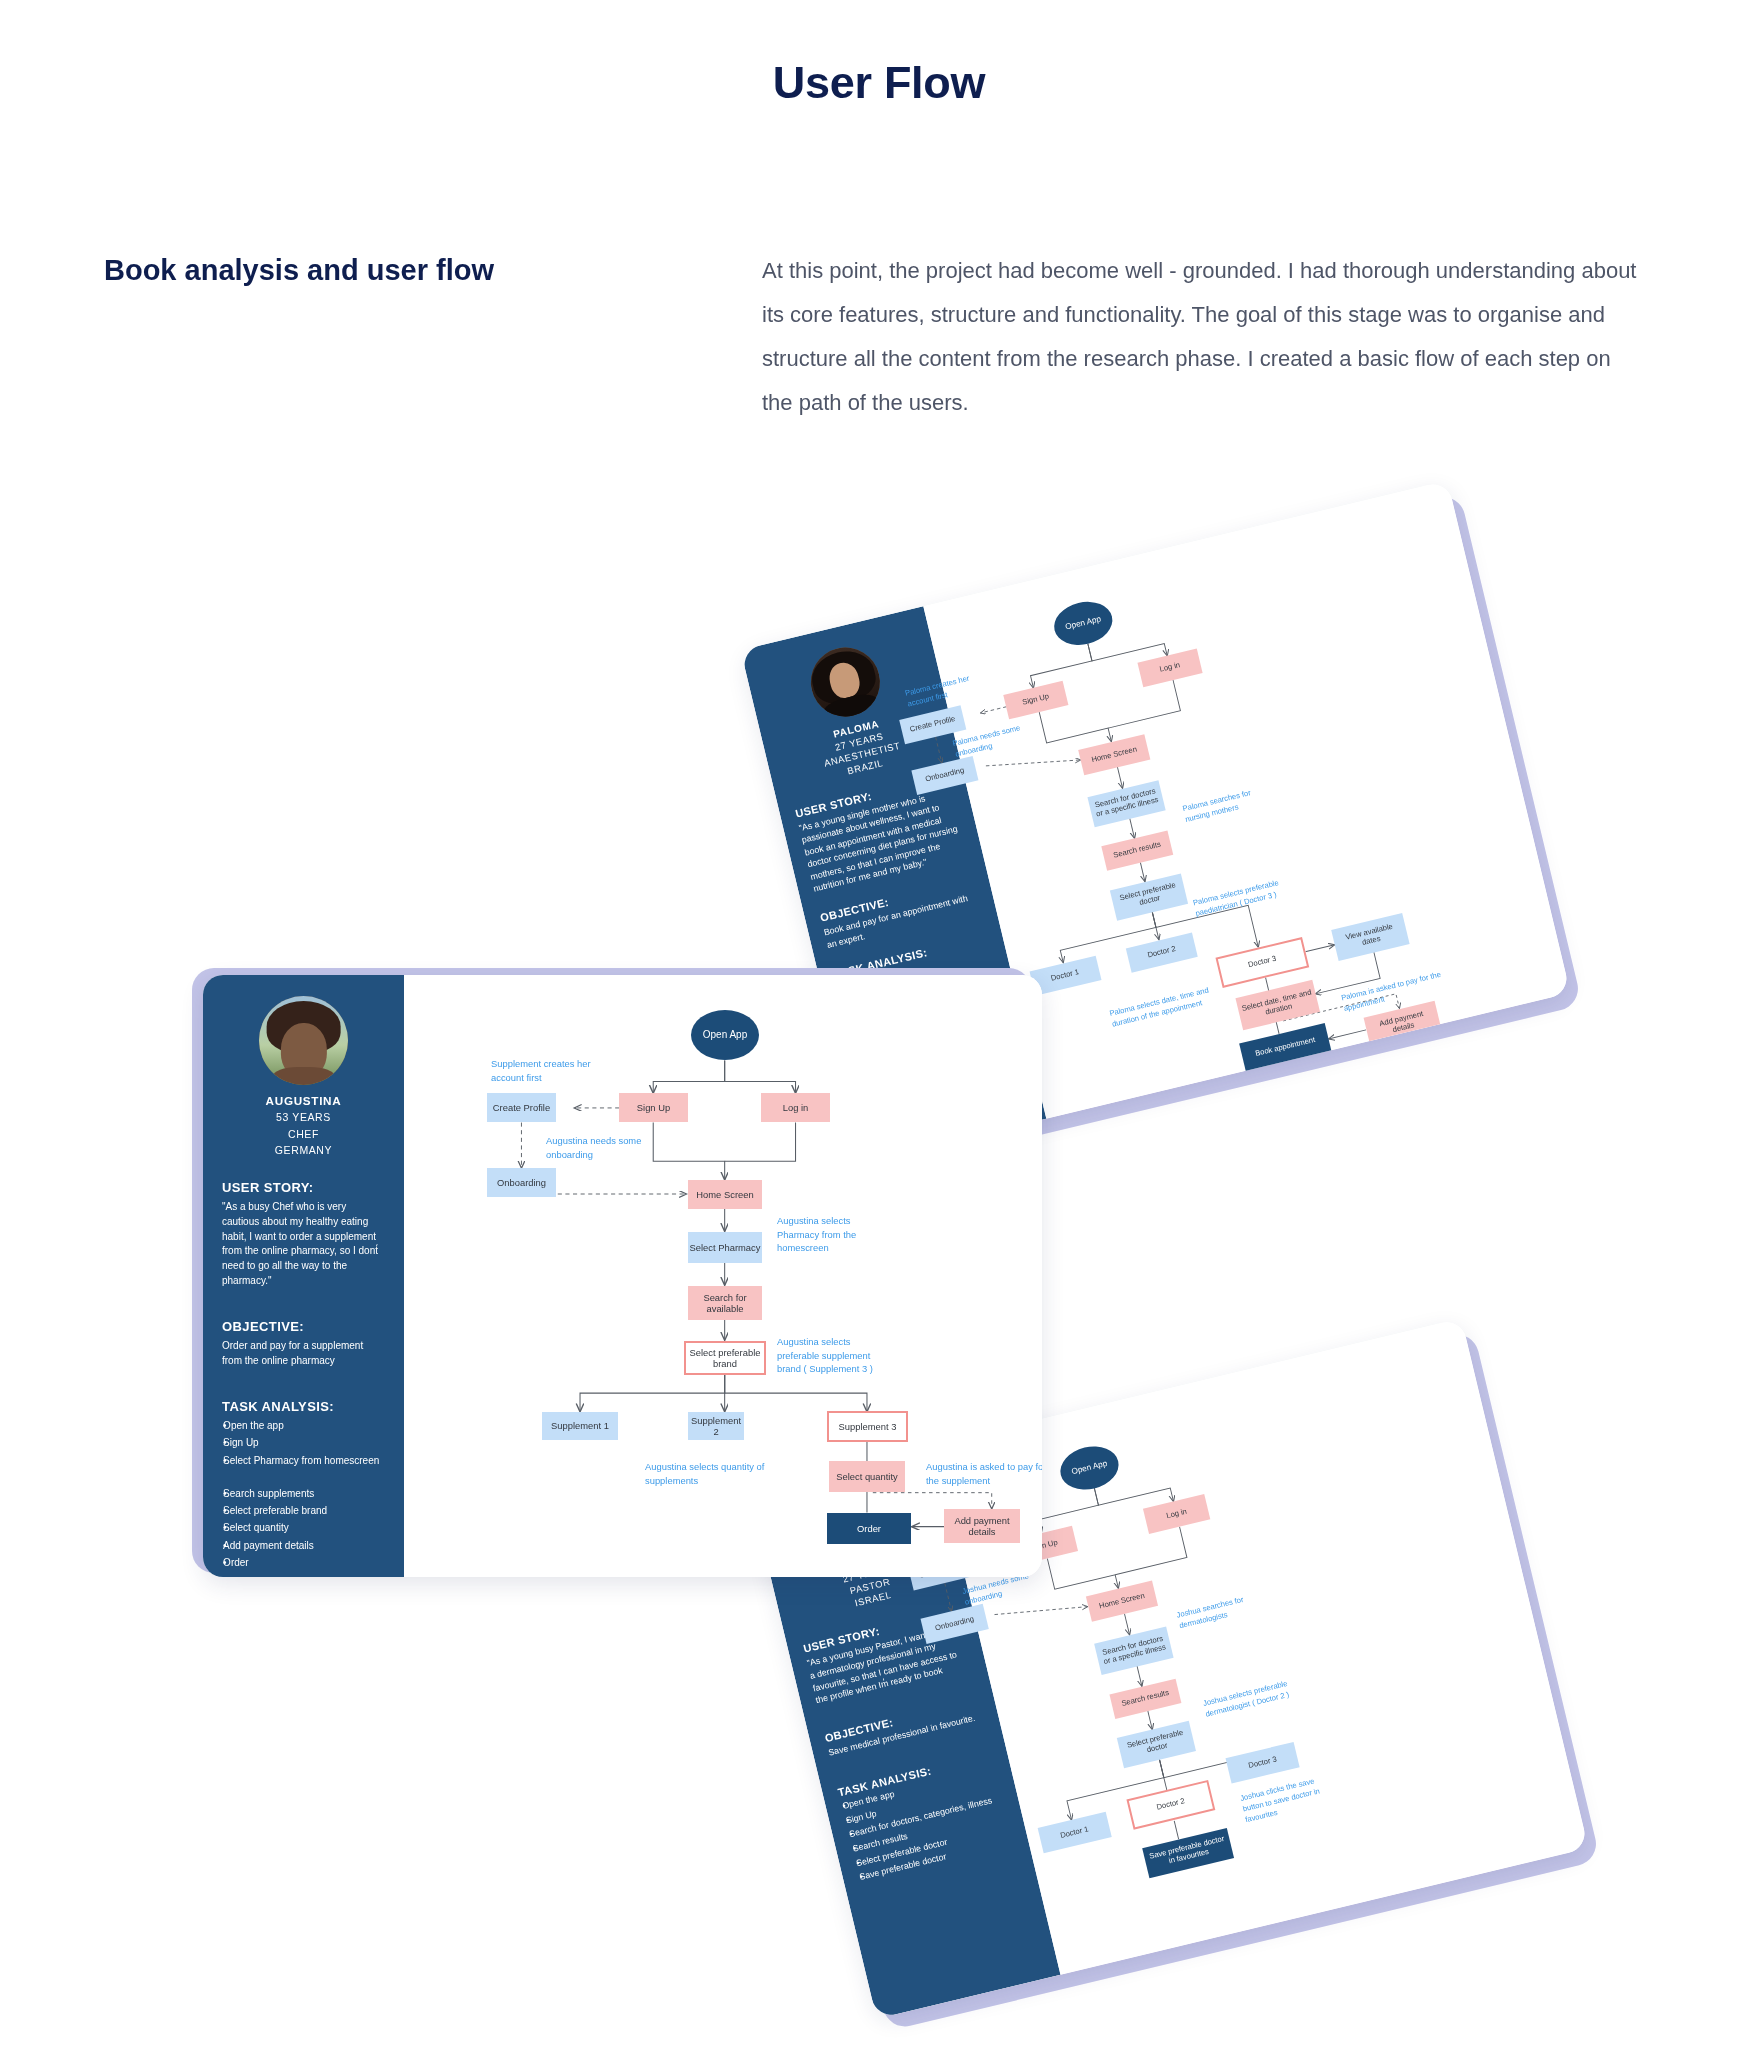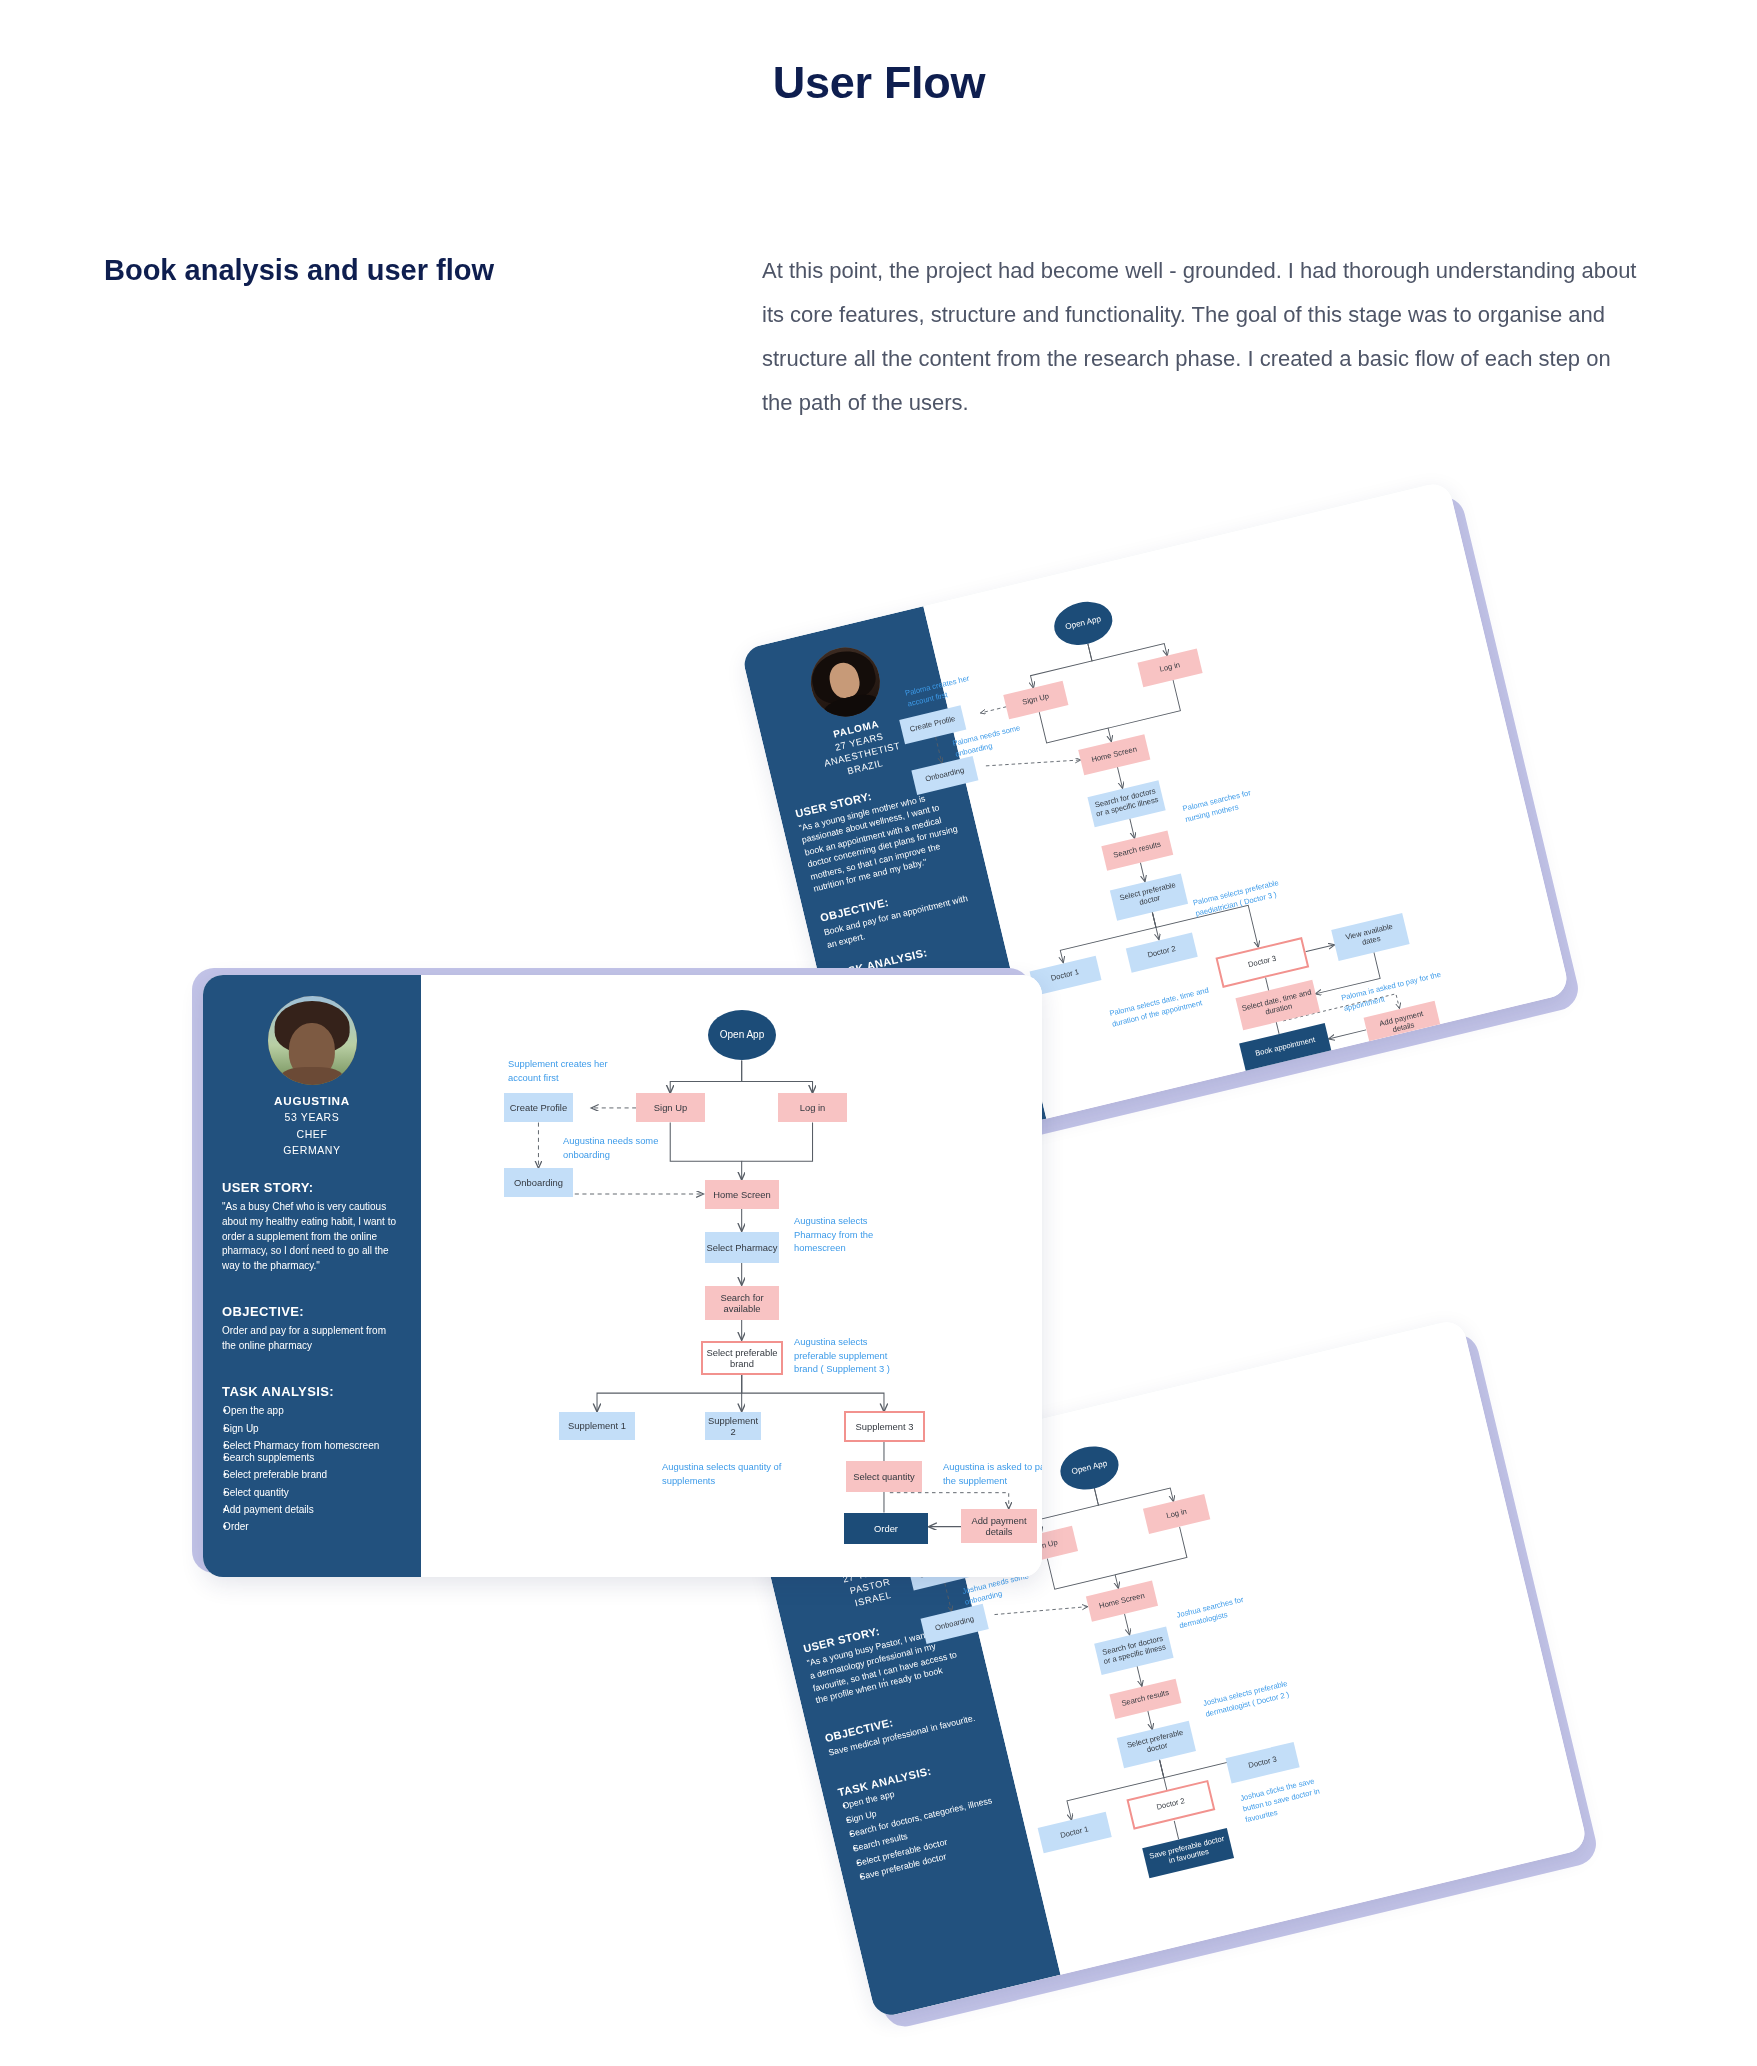--- a/index.html
+++ b/index.html
@@ -267,21 +267,21 @@
     <div class="ann" style="left:-5.9px;top:144px;width:76px;font-size:7.6px;">Joshua needs some onboarding</div>
     <div class="ann" style="left:197px;top:217px;width:89px;font-size:7.6px;">Joshua searches for dermatologists</div>
     <div class="ann" style="left:202px;top:309px;width:115px;font-size:7.6px;">Joshua selects preferable dermatologist ( Doctor 2 )</div>
     <div class="ann" style="left:216px;top:410px;width:98px;font-size:7.6px;">Joshua clicks the save button to save doctor in favourites</div>
   </div>
 </div>
 
 <div class="card-shadow" style="left:192px; top:968px; width:839px; height:605px;"></div>
 <div class="card" style="left:203px; top:975px; width:839px; height:602px; box-shadow:0 7px 23.4px rgba(30,40,90,.12);">
 
-  <div class="sidebar" style="width:218px; padding:21px 19px 0 19px;">
+  <div class="sidebar" style="width:201px; padding:21px 19px 0 19px;">
     <div class="avatar" style="width:89px;height:89px;">
       <div class="sky"></div>
         <div class="hair"></div>
         <div class="face"></div>
         <div class="body"></div>
     </div>
     <div class="persona-name" style="font-size:11.7px;margin-top:9.4px;">AUGUSTINA</div>
     <div class="persona-meta" style="font-size:10.5px;margin-top:4.1px;">53 YEARS</div>
     <div class="persona-meta" style="font-size:10.5px;margin-top:4.1px;">CHEF</div>
     <div class="persona-meta" style="font-size:10.5px;margin-top:4.1px;">GERMANY</div>
@@ -289,21 +289,21 @@
     <div class="sec-title" style="font-size:13px;margin-top:24.6px;">USER STORY:</div>
     <div class="sec-body" style="font-size:10px;line-height:1.48;margin-top:4.7px;">"As a busy Chef who is very cautious about my healthy eating habit, I want to order a supplement from the online pharmacy, so I dont́ need to go all the way to the pharmacy."</div>
 
     <div class="sec-title" style="font-size:13px;margin-top:30.5px;">OBJECTIVE:</div>
     <div class="sec-body" style="font-size:10px;line-height:1.48;margin-top:4.7px;">Order and pay for a supplement from the online pharmacy</div>
 
     <div class="sec-title" style="font-size:13px;margin-top:30.5px;">TASK ANALYSIS:</div>
     <ul class="task-list" style="font-size:10px;margin-top:5.9px;margin-left:-9.4px;">
       <li style="padding-left:10.5px;margin-bottom:6.4px;">Open the app</li>
       <li style="padding-left:10.5px;margin-bottom:6.4px;">Sign Up</li>
-      <li style="padding-left:10.5px;margin-bottom:1px;">Select Pharmacy from homescreen</li>
+      <li style="padding-left:10.5px;margin-bottom:22px;">Select Pharmacy from homescreen</li>
       <li style="padding-left:10.5px;margin-bottom:6.4px;">Search supplements</li>
       <li style="padding-left:10.5px;margin-bottom:6.4px;">Select preferable brand</li>
       <li style="padding-left:10.5px;margin-bottom:6.4px;">Select quantity</li>
       <li style="padding-left:10.5px;margin-bottom:6.4px;">Add payment details</li>
       <li style="padding-left:10.5px;margin-bottom:6.4px;">Order</li>
     </ul>
   </div>
 
   <div class="flow">
     <svg class="edges" width="639" height="602" viewBox="0 0 1090 1028">

